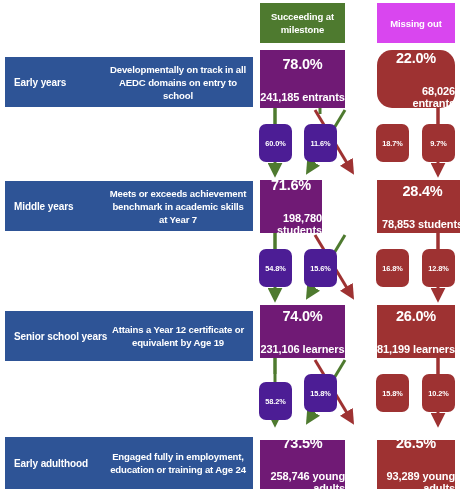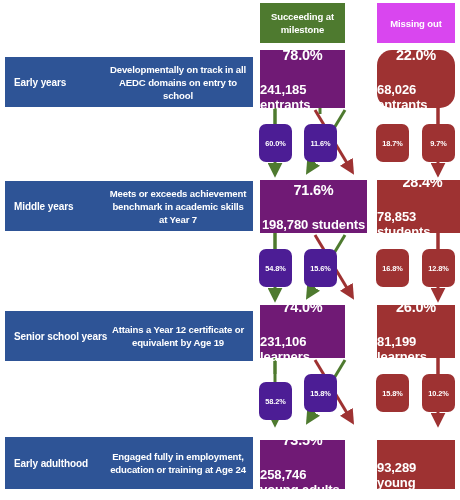--- a/index.html
+++ b/index.html
@@ -68,24 +68,25 @@
     color: #ffffff;
   }
   .outcome-green { background: #701a75; }
   .outcome-red   { background: #9E3232; }
   .outcome-pct {
     font-size: 14.5px;
     font-weight: bold;
     letter-spacing: -0.2px;
   }
   .outcome-sub {
-    font-size: 13px;
+    font-size: 11px;
     font-weight: bold;
     margin-top: 19px;
     letter-spacing: -0.1px;
+    text-align: right;
   }
 
   .flowbox {
     position: absolute;
     width: 33px;
     height: 38px;
     border-radius: 7px;
     display: flex;
     align-items: center;
     justify-content: center;
@@ -200,21 +201,21 @@
     <span>18.7%</span>
   </div>
   <div class="flowbox flow-red" style="left:422px; top:124px;">
     <span>9.7%</span>
   </div>
 
   <div class="stage" style="left:5px; top:181px; width:248px; height:50px;">
     <div class="stage-name">Middle years</div>
     <div class="stage-desc">Meets or exceeds achievement benchmark in academic skills at Year 7</div>
   </div>
-  <div class="outcome outcome-green" style="left:260px; top:180px; width:107px; height:53px;">
+  <div class="outcome outcome-green" style="left:260px; top:180px; width:62px; height:53px;">
     <div class="outcome-pct">71.6%</div>
     <div class="outcome-sub">198,780 students</div>
   </div>
   <div class="outcome outcome-red" style="left:377px; top:180px; width:91px; height:53px;">
     <div class="outcome-pct">28.4%</div>
     <div class="outcome-sub">78,853 students</div>
   </div>
   <div class="flowbox flow-green" style="left:259px; top:249px;">
     <span>54.8%</span>
   </div>

